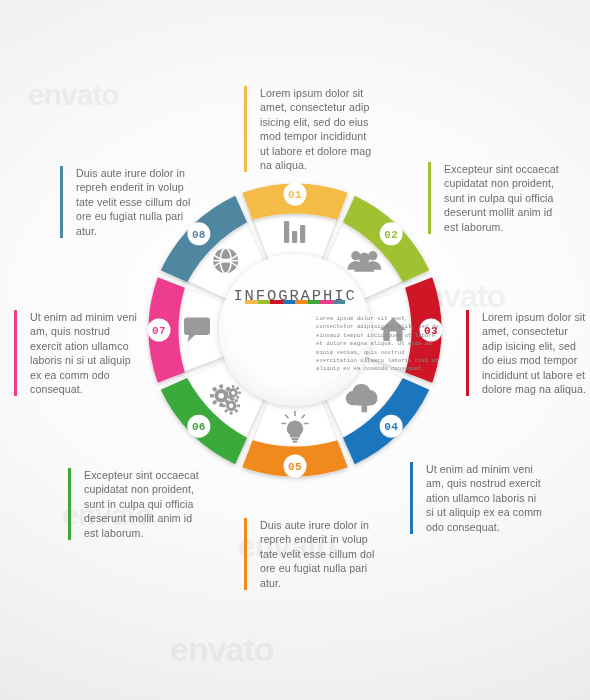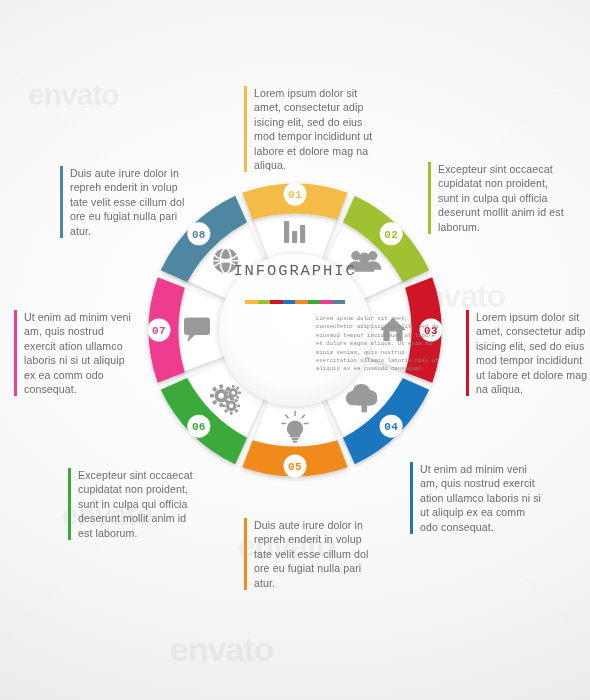--- a/index.html
+++ b/index.html
@@ -41,21 +41,21 @@
     pointer-events: none;
     white-space: nowrap;
   }
 
   #stage { position: absolute; inset: 0; }
 
   
   .tblock {
     position: absolute;
     display: flex;
-    gap: 7px;
+    gap: 13px;
   }
   .tbar { width: 3px; flex: 0 0 3px; border-radius: 0; }
   .ttext {
     font-size: 10.6px;
     line-height: 14.4px;
     color: #6c6c6c;
     letter-spacing: .1px;
   }
 
   
@@ -72,21 +72,21 @@
     left: 186px; top: 150px;
     width: 124px;
     font-size: 5.6px;
     line-height: 8.4px;
     color: #8a8a8a;
     text-align: left;
     letter-spacing: .05px;
   }
   .center-title-wrap {
     position: absolute;
-    left: 0; top: 97px; width: 330px;
+    left: 0; top: 122px; width: 330px;
     text-align: center;
     font-size: 15.5px;
     letter-spacing: 1.9px;
     color: #5f5f5f;
   }
   .center-bar {
     position: absolute;
     left: 115px; top: 135px;
     width: 100px; height: 4px;
     display: flex;

